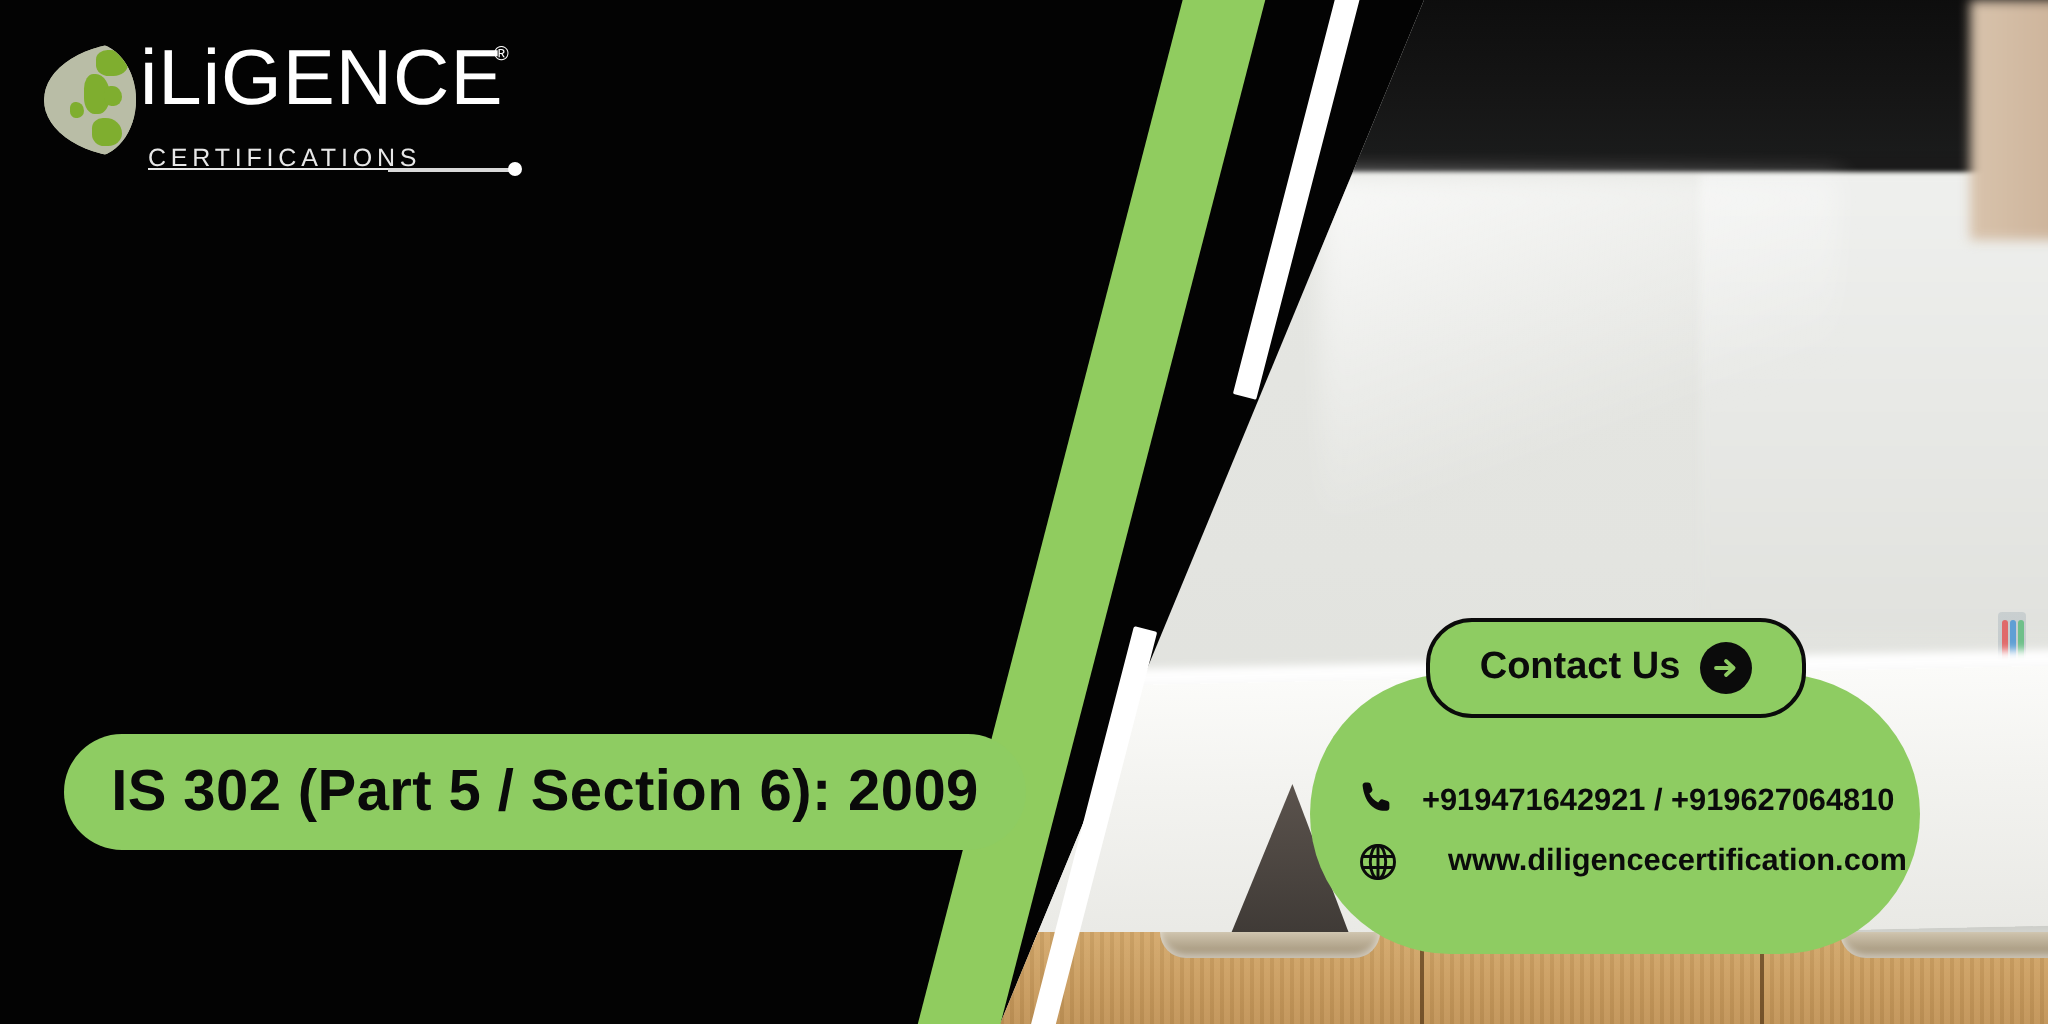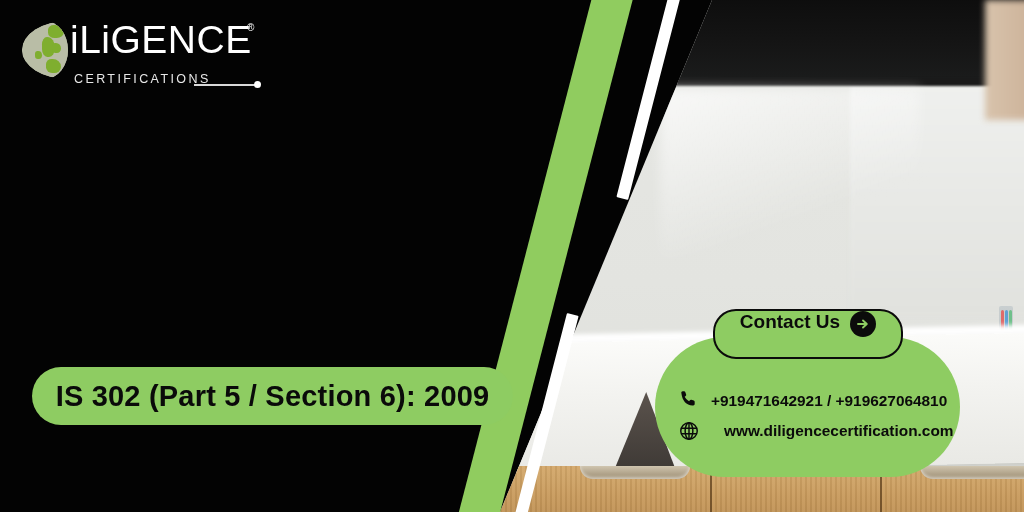--- a/index.html
+++ b/index.html
@@ -170,20 +170,21 @@
   .logo-word .lead { font-weight: 300; }
   .logo-reg {
     position: absolute; left: 231px; top: 6px;
     color: #ffffff; font-size: 10px;
   }
   .logo-sub {
     position: absolute; left: 58px; top: 56px;
     color: #e8e8e8; font-size: 12.5px;
     letter-spacing: 2.4px;
     white-space: nowrap;
+    text-decoration: underline;
   }
   .logo-rule {
     position: absolute; left: 178px; top: 68px; width: 62px; height: 1.5px;
     background: #d9d9d9;
   }
   .logo-dot {
     position: absolute; left: 238px; top: 65px; width: 7px; height: 7px;
     border-radius: 50%; background: #fff;
   }
 
@@ -222,21 +223,21 @@
     border-radius: 70px / 70px;
   }
   .contact-btn {
     position: absolute;
     left: 713px; top: 309px;
     width: 186px; height: 46px;
     background: #8ecc62;
     border: 2.5px solid #0b0b0b;
     border-radius: 23px;
     display: flex;
-    align-items: flex-start;
+    align-items: center;
     justify-content: center;
     gap: 10px;
     color: #0b0b0b;
     font-size: 19px;
     font-weight: bold;
   }
   .arrow-circle {
     width: 26px; height: 26px;
     border-radius: 50%;
     background: #0b0b0b;

